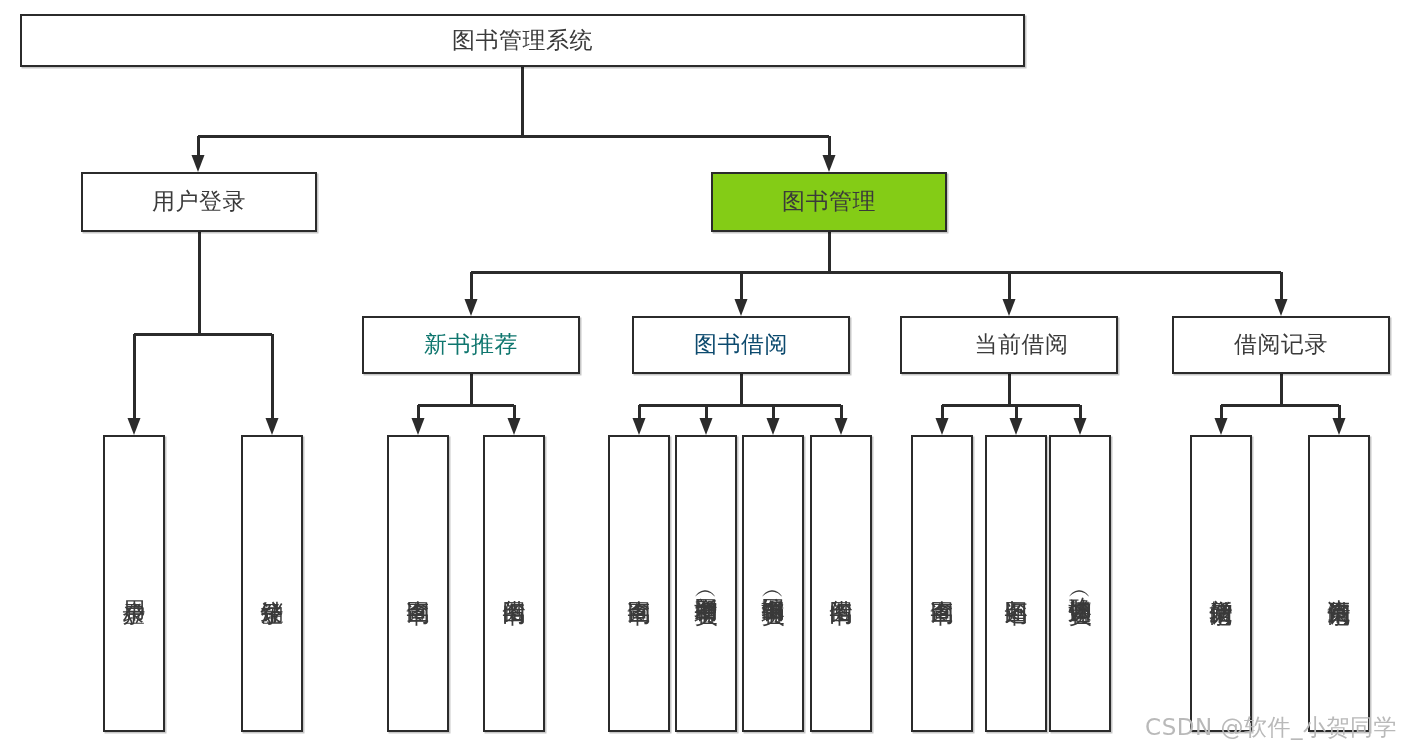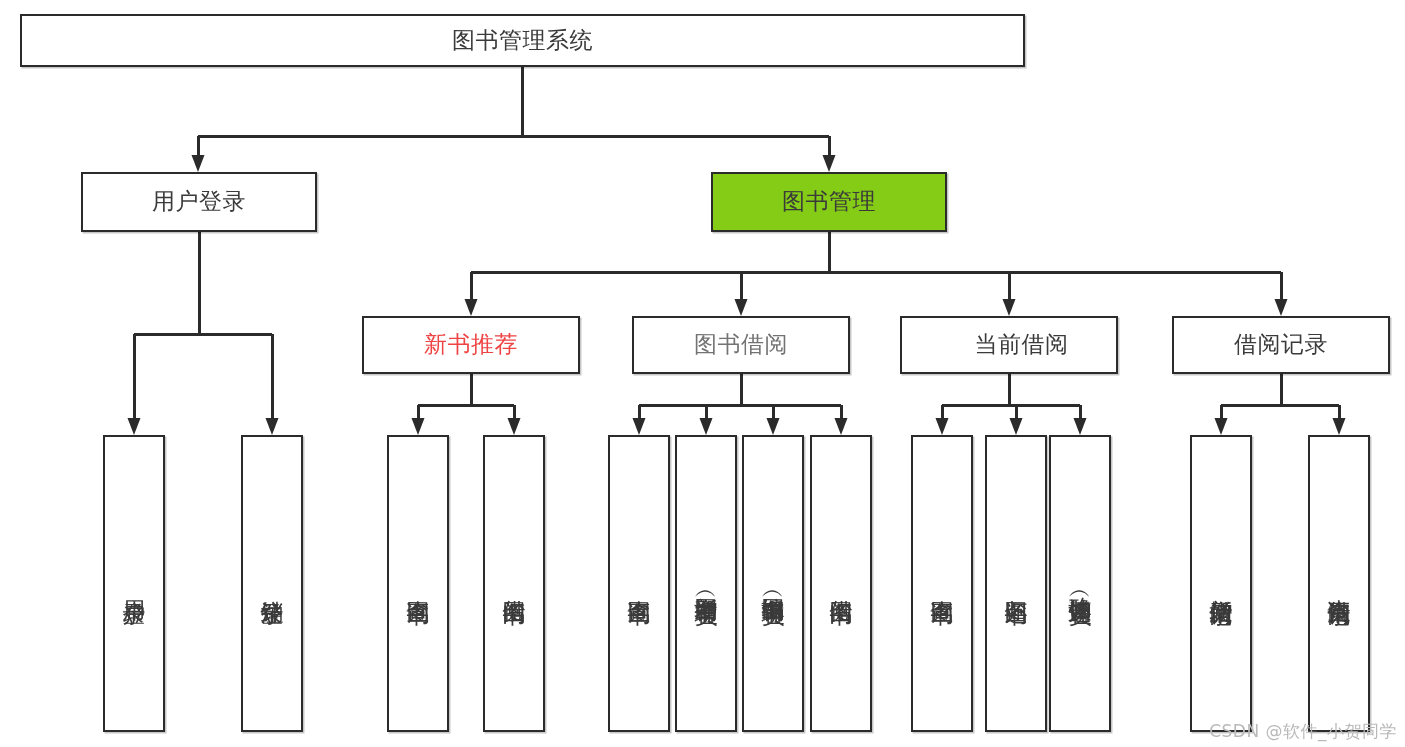--- a/index.html
+++ b/index.html
@@ -45,21 +45,21 @@
     color:#3a3a3a;
     line-height:1.25;
     letter-spacing:1px;
     white-space:nowrap;
   }
   #connector-layer{position:absolute;left:0;top:0;width:1405px;height:747px;pointer-events:none;}
   #watermark{
     position:absolute;
     right:8px;
     bottom:4px;
-    font-size:17px;
+    font-size:23px;
     color:#b9b9b9;
     white-space:nowrap;
     letter-spacing:0.5px;
   }
 </style>
 </head>
 <body style="background: rgb(255, 255, 255);">
 
 <div id="diagram-root">
   <svg id="connector-layer" viewBox="0 0 1405 747" width="1405" height="747" xmlns="http://www.w3.org/2000/svg">
@@ -120,24 +120,24 @@
       <div class="node-box" style="left: 20px; top: 14px; width: 1005px; height: 53px; border-color: rgb(43, 43, 43); background: rgb(255, 255, 255);">
         <span class="node-label-h" style="color: rgb(58, 58, 58);">图书管理系统</span>
       </div>
       <div class="node-box" style="left: 81px; top: 172px; width: 236px; height: 60px; border-color: rgb(43, 43, 43); background: rgb(255, 255, 255);">
         <span class="node-label-h" style="color: rgb(58, 58, 58);">用户登录</span>
       </div>
       <div class="node-box" style="left: 711px; top: 172px; width: 236px; height: 60px; border-color: rgb(43, 43, 43); background: #84cc16;">
         <span class="node-label-h" style="color: rgb(58, 58, 58);">图书管理</span>
       </div>
       <div class="node-box" style="left: 362px; top: 316px; width: 218px; height: 58px; border-color: rgb(43, 43, 43); background: rgb(255, 255, 255);">
-        <span class="node-label-h" style="color: #ef4444;">新书推荐</span>
+        <span class="node-label-h" style="color: #0f766e;">新书推荐</span>
       </div>
       <div class="node-box" style="left: 632px; top: 316px; width: 218px; height: 58px; border-color: rgb(43, 43, 43); background: rgb(255, 255, 255);">
-        <span class="node-label-h" style="color: #737373;">图书借阅</span>
+        <span class="node-label-h" style="color: #0c4a6e;">图书借阅</span>
       </div>
       <div class="node-box" style="left: 900px; top: 316px; width: 218px; height: 58px; border-color: rgb(43, 43, 43); background: rgb(255, 255, 255); padding-left: 25px;">
         <span class="node-label-h" style="color: rgb(58, 58, 58);">当前借阅</span>
       </div>
       <div class="node-box" style="left: 1172px; top: 316px; width: 218px; height: 58px; border-color: rgb(43, 43, 43); background: rgb(255, 255, 255);">
         <span class="node-label-h" style="color: rgb(58, 58, 58);">借阅记录</span>
       </div>
       <div class="leaf-box" style="left: 103px; top: 435px; width: 62px; height: 297px; border-color: rgb(43, 43, 43); background: rgb(255, 255, 255);">
         <span class="node-label-v" style="color: rgb(58, 58, 58);">用户登录</span>
       </div>

